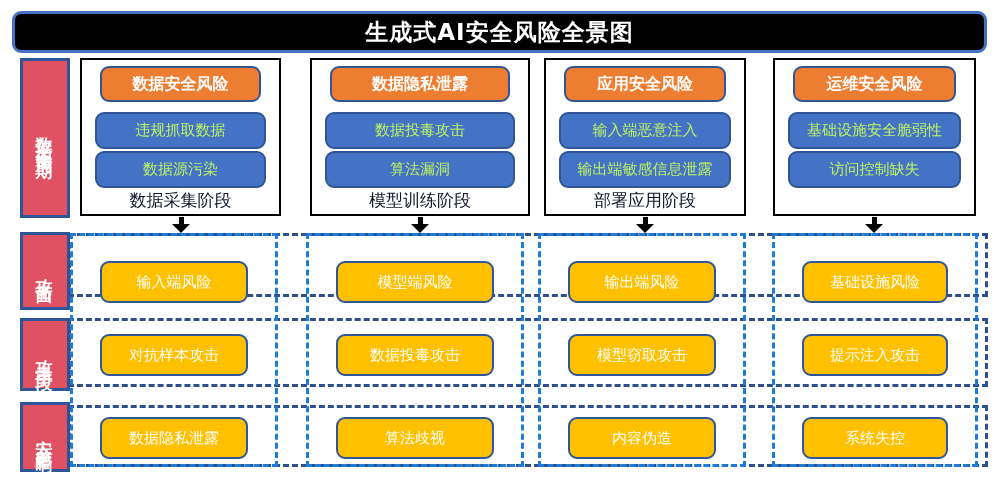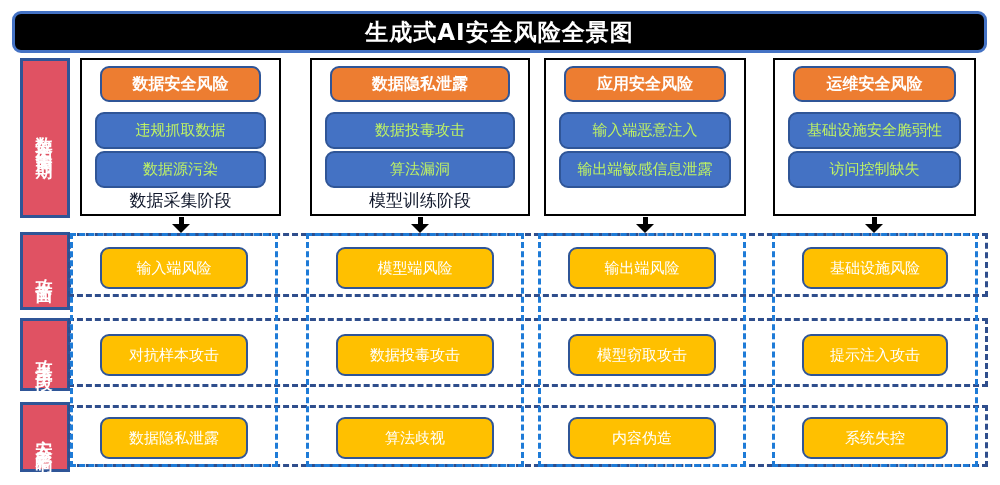--- a/index.html
+++ b/index.html
@@ -81,21 +81,21 @@
   .lane-1{left:70px;width:208px;}
   .lane-2{left:306px;width:218px;}
   .lane-3{left:538px;width:208px;}
   .lane-4{left:772px;width:206px;}
   .cell-box{
     position:absolute;left:27px;right:27px;height:38px;
     background:#FFC000;border:2px solid #2F5597;border-radius:9px;
     display:flex;align-items:center;justify-content:center;
     color:#ffffff;font-size:15px;
   }
-  .cell-r1{top:11px;text-align:center;}
+  .cell-r1{top:25px;text-align:center;}
   .cell-r2{top:98px;}
   .cell-r3{top:181px;}
 </style>
 </head>
 <body>
 
 <div id="stage">
 
   <div class="title-banner">生成式AI安全风险全景图</div>
 
@@ -115,20 +115,21 @@
     <div class="col-header">数据隐私泄露</div>
     <div class="risk-box risk-1">数据投毒攻击</div>
     <div class="risk-box risk-2">算法漏洞</div>
     <div class="stage-label">模型训练阶段</div>
   </div>
 
   <div class="col-box col-3">
     <div class="col-header">应用安全风险</div>
     <div class="risk-box risk-2">输出端敏感信息泄露</div>
     <div class="risk-box risk-1">输入端恶意注入</div>
+    <div class="stage-label">部署应用阶段</div>
   </div>
 
   <div class="col-box col-4">
     <div class="col-header">运维安全风险</div>
     <div class="risk-box risk-1">基础设施安全脆弱性</div>
     <div class="risk-box risk-2">访问控制缺失</div>
   </div>
 
   <div class="down-arrow arrow-1">
       <div class="stem"></div>

